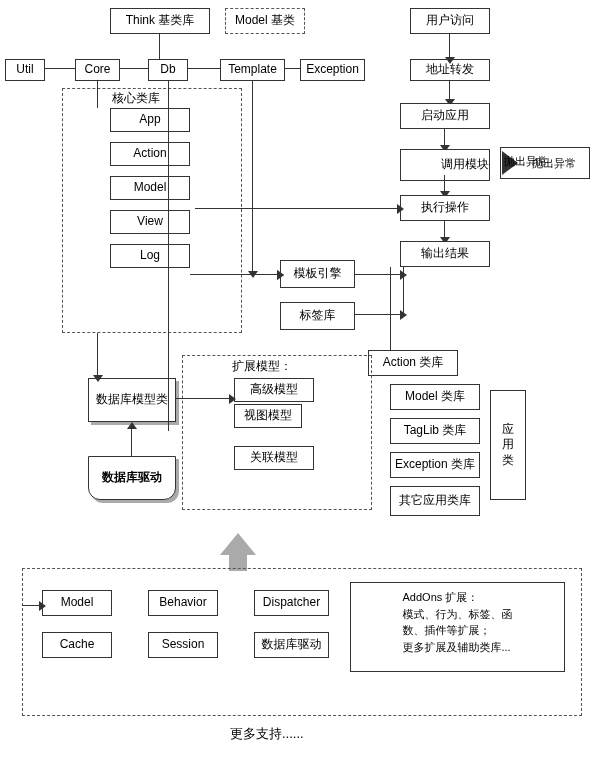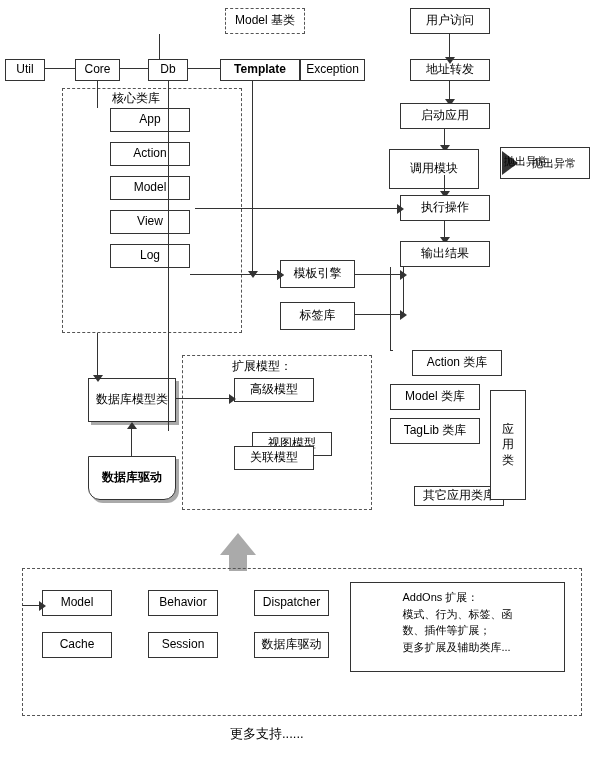--- a/index.html
+++ b/index.html
@@ -89,20 +89,23 @@
       border-bottom: 18px solid #aaa;
       position: absolute;
       background: transparent;
     }
   </style>
 </head>
 <body>
 
 <div class="diagram">
 
+  <div class="box" style="left:110px;top:8px;width:100px;height:26px;">
+    <span>Think 基类库</span>
+  </div>
 
   <div class="box dashed" style="left:225px;top:8px;width:80px;height:26px;">
     <span>Model 基类</span>
   </div>
 
   <div class="box" style="left:410px;top:8px;width:80px;height:26px;">
     <span>用户访问</span>
   </div>
 
   <div class="arrow" style="left:159px;top:34px;width:1px;height:28px;"></div>
@@ -115,21 +118,21 @@
   </div>
 
   <div class="box" style="left:75px;top:59px;width:45px;height:22px;">
     <span>Core</span>
   </div>
 
   <div class="box" style="left:148px;top:59px;width:40px;height:22px;">
     <span>Db</span>
   </div>
 
-  <div class="box" style="left:220px;top:59px;width:80px;height:22px;font-weight:bold;">
+  <div class="box" style="left:220px;top:59px;width:65px;height:22px;">
     <span>Template</span>
   </div>
 
   <div class="box" style="left:300px;top:59px;width:65px;height:22px;">
     <span>Exception</span>
   </div>
 
   <div class="box" style="left:410px;top:59px;width:80px;height:22px;">
     <span>地址转发</span>
   </div>
@@ -174,21 +177,21 @@
   <div class="arrow" style="left:449px;top:81px;width:1px;height:20px;"></div>
   <div class="arrowhead-down" style="left:445px;top:99px;"></div>
 
   <div class="box" style="left:400px;top:103px;width:90px;height:26px;">
     <span>启动应用</span>
   </div>
 
   <div class="arrow" style="left:444px;top:129px;width:1px;height:18px;"></div>
   <div class="arrowhead-down" style="left:440px;top:145px;"></div>
 
-  <div class="box" style="left:389px;top:149px;width:90px;height:40px;">
+  <div class="box" style="left:400px;top:149px;width:90px;height:32px;justify-content:flex-end;">
     <span>调用模块</span>
   </div>
 
   <div class="arrowhead-big-right" style="left:502px;top:151px;"></div>
   <div class="label" style="left:504px;top:154px;font-size:11px;">
     <span>抛出异常</span>
   </div>
 
   <div style="position:absolute;left:500px;top:147px;width:90px;height:32px;border:1px solid #333;">
     <span style="font-size:11px;display:flex;align-items:center;justify-content:center;height:100%;padding-left:18px;">抛出异常</span>
@@ -215,54 +218,57 @@
   <div class="arrowhead-right" style="left:400px;top:310px;"></div>
 
   <div class="arrow" style="left:403px;top:267px;width:1px;height:48px;"></div>
 
   <div class="arrow" style="left:355px;top:274px;width:48px;height:1px;"></div>
   <div class="arrowhead-right" style="left:400px;top:270px;"></div>
 
   <div class="arrow" style="left:190px;top:274px;width:90px;height:1px;"></div>
   <div class="arrowhead-right" style="left:277px;top:270px;"></div>
 
-  <div class="box" style="left:412px;top:350px;width:90px;height:26px;">
+  <div class="box" style="left:368px;top:350px;width:90px;height:26px;">
     <span>Action 类库</span>
   </div>
 
   <div class="box" style="left:390px;top:418px;width:90px;height:26px;">
     <span>TagLib 类库</span>
   </div>
 
   <div class="box" style="left:390px;top:384px;width:90px;height:26px;">
     <span>Model 类库</span>
   </div>
 
-
-  <div class="box" style="left:390px;top:486px;width:90px;height:20px;margin-left:24px;">
+  <div class="box" style="left:390px;top:452px;width:90px;height:26px;">
+    <span>Exception 类库</span>
+  </div>
+
+  <div class="box" style="left:390px;top:486px;width:90px;height:30px;">
     <span>其它应用类库</span>
   </div>
 
   <div class="box" style="left:490px;top:390px;width:36px;height:110px;">
     <span style="white-space:pre;">应
 用
 类</span>
   </div>
 
   <div class="box dashed-outer" style="left:182px;top:355px;width:190px;height:155px;">
   </div>
   <div class="label" style="left:232px;top:358px;">
     <span>扩展模型：</span>
   </div>
 
   <div class="box" style="left:234px;top:378px;width:80px;height:24px;">
     <span>高级模型</span>
   </div>
 
-  <div class="box" style="left:234px;top:432px;width:80px;height:24px;margin-left:18px;">
+  <div class="box" style="left:234px;top:404px;width:68px;height:24px;">
     <span>视图模型</span>
   </div>
 
   <div class="box" style="left:234px;top:446px;width:80px;height:24px;">
     <span>关联模型</span>
   </div>
 
   <div class="box shadow" style="left:88px;top:378px;width:88px;height:44px;">
     <span>数据库模型类</span>
   </div>

